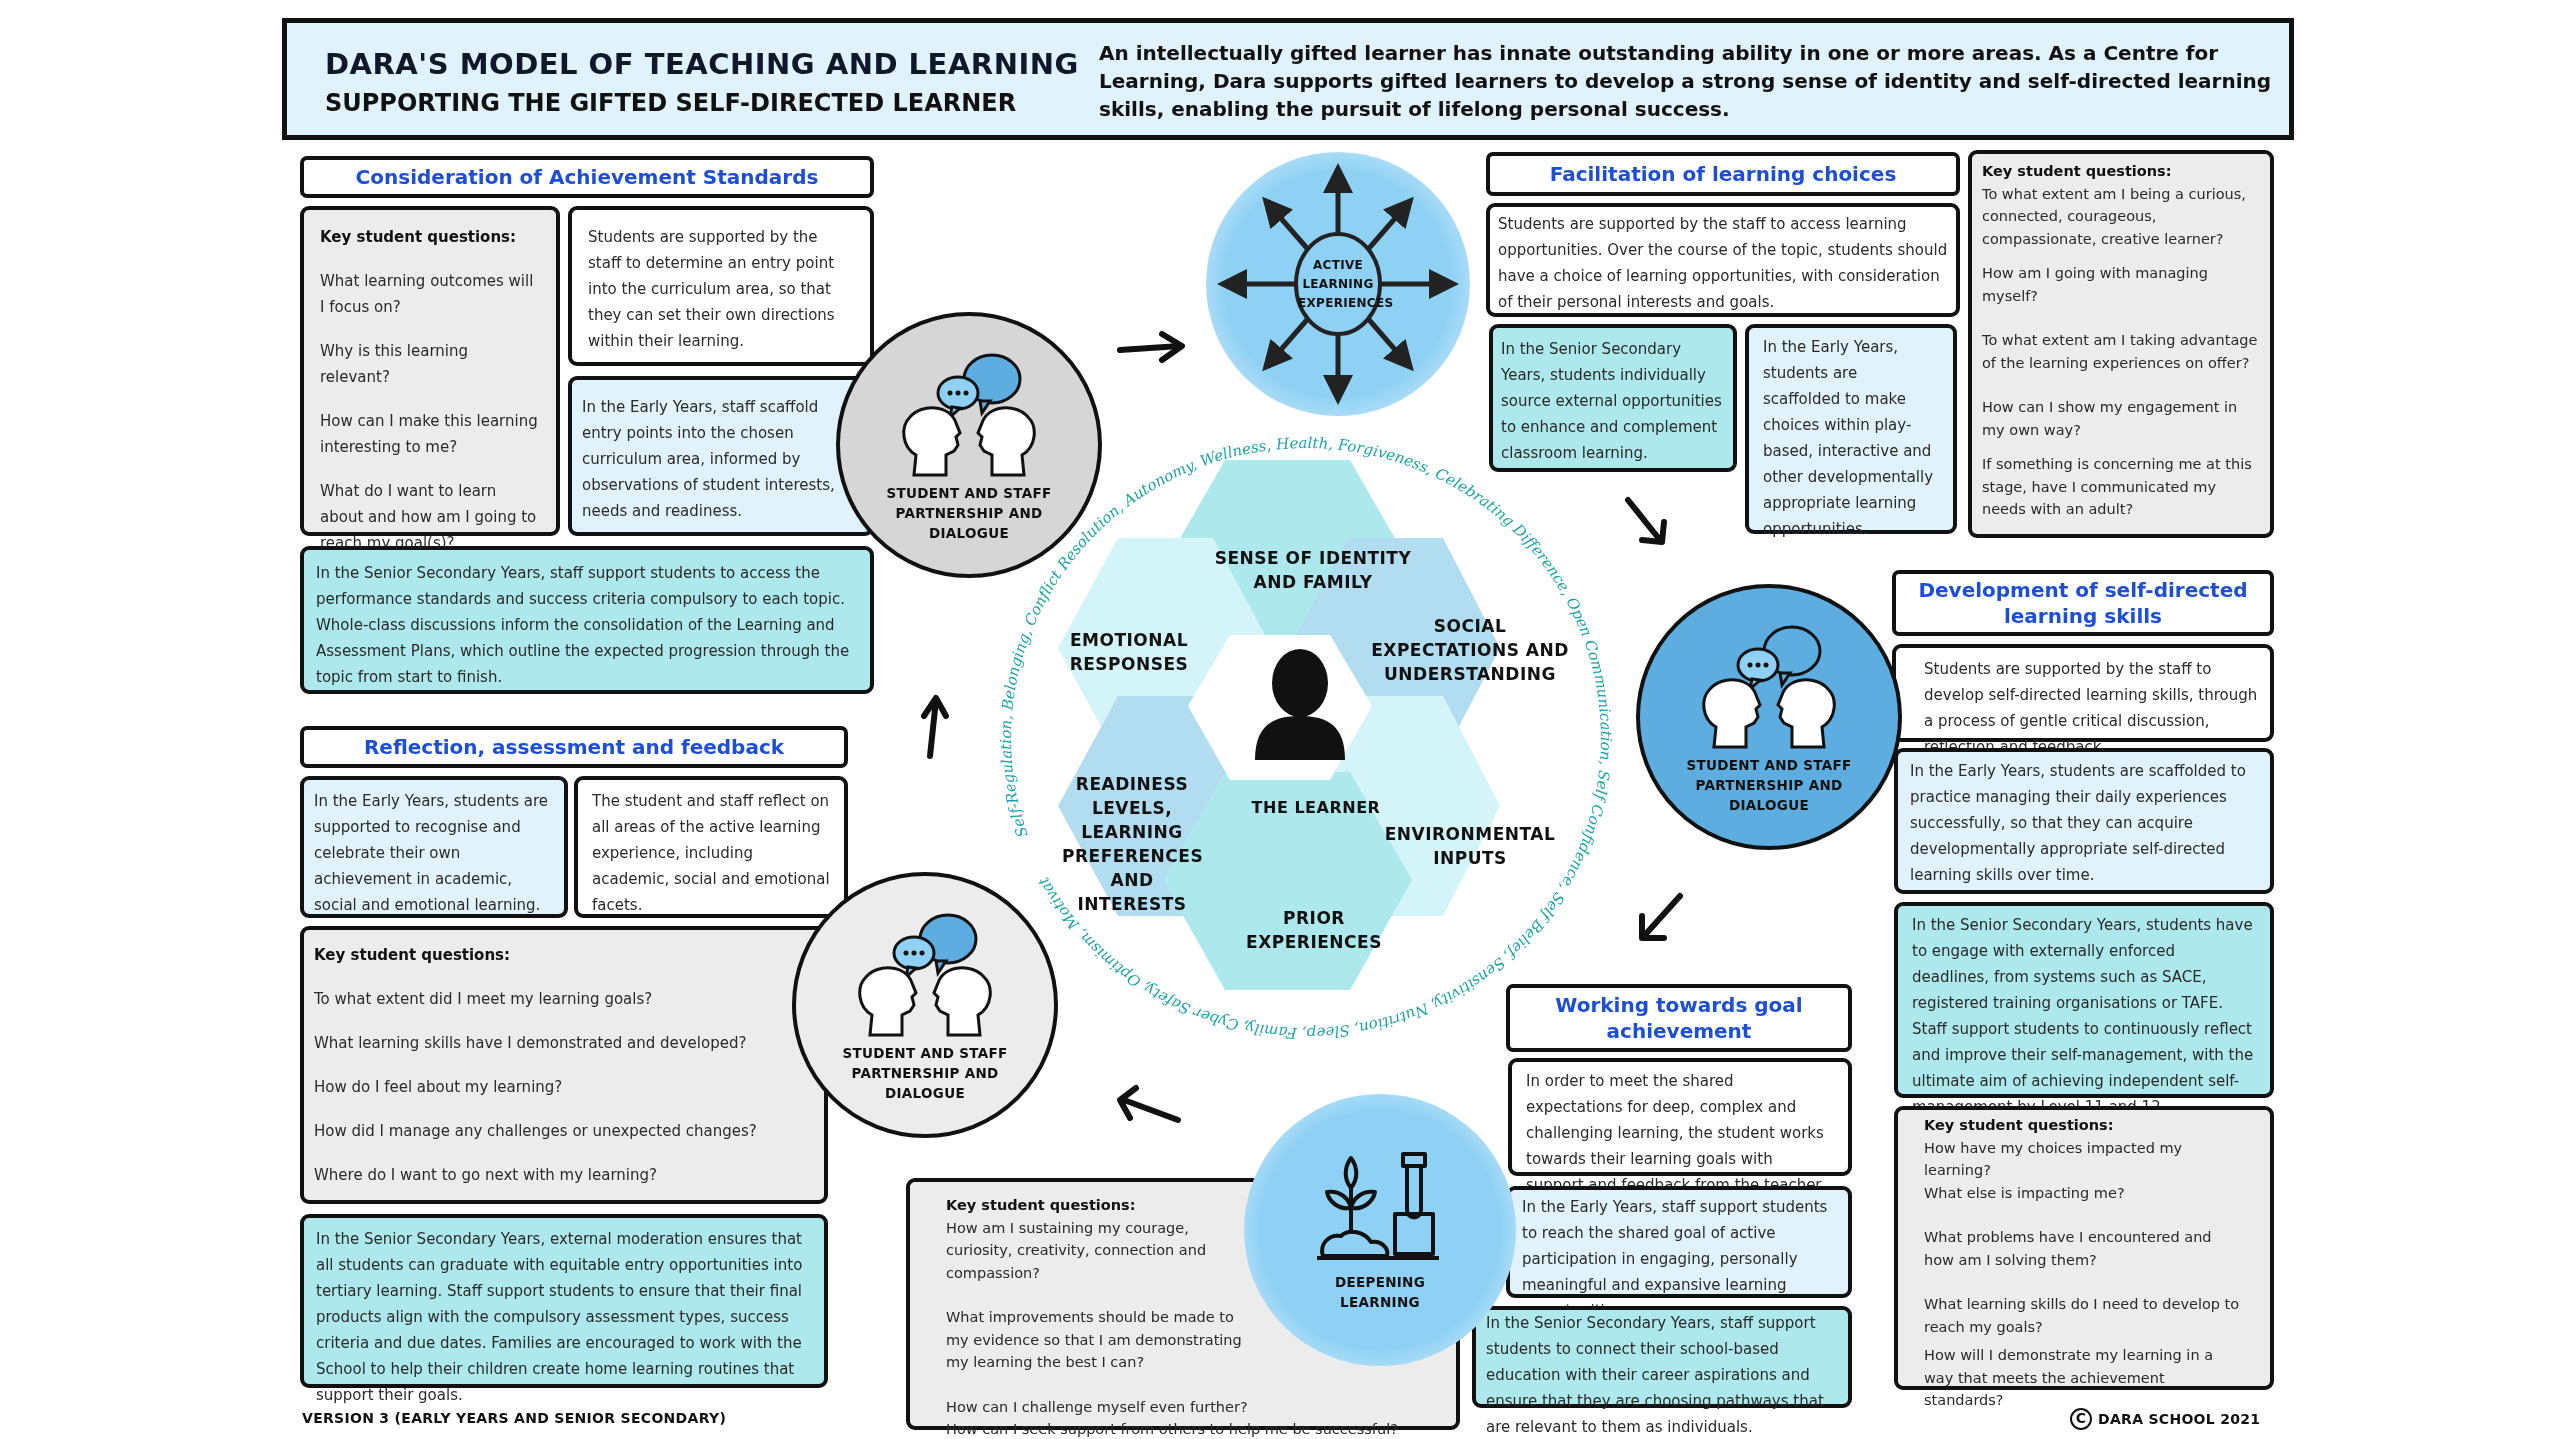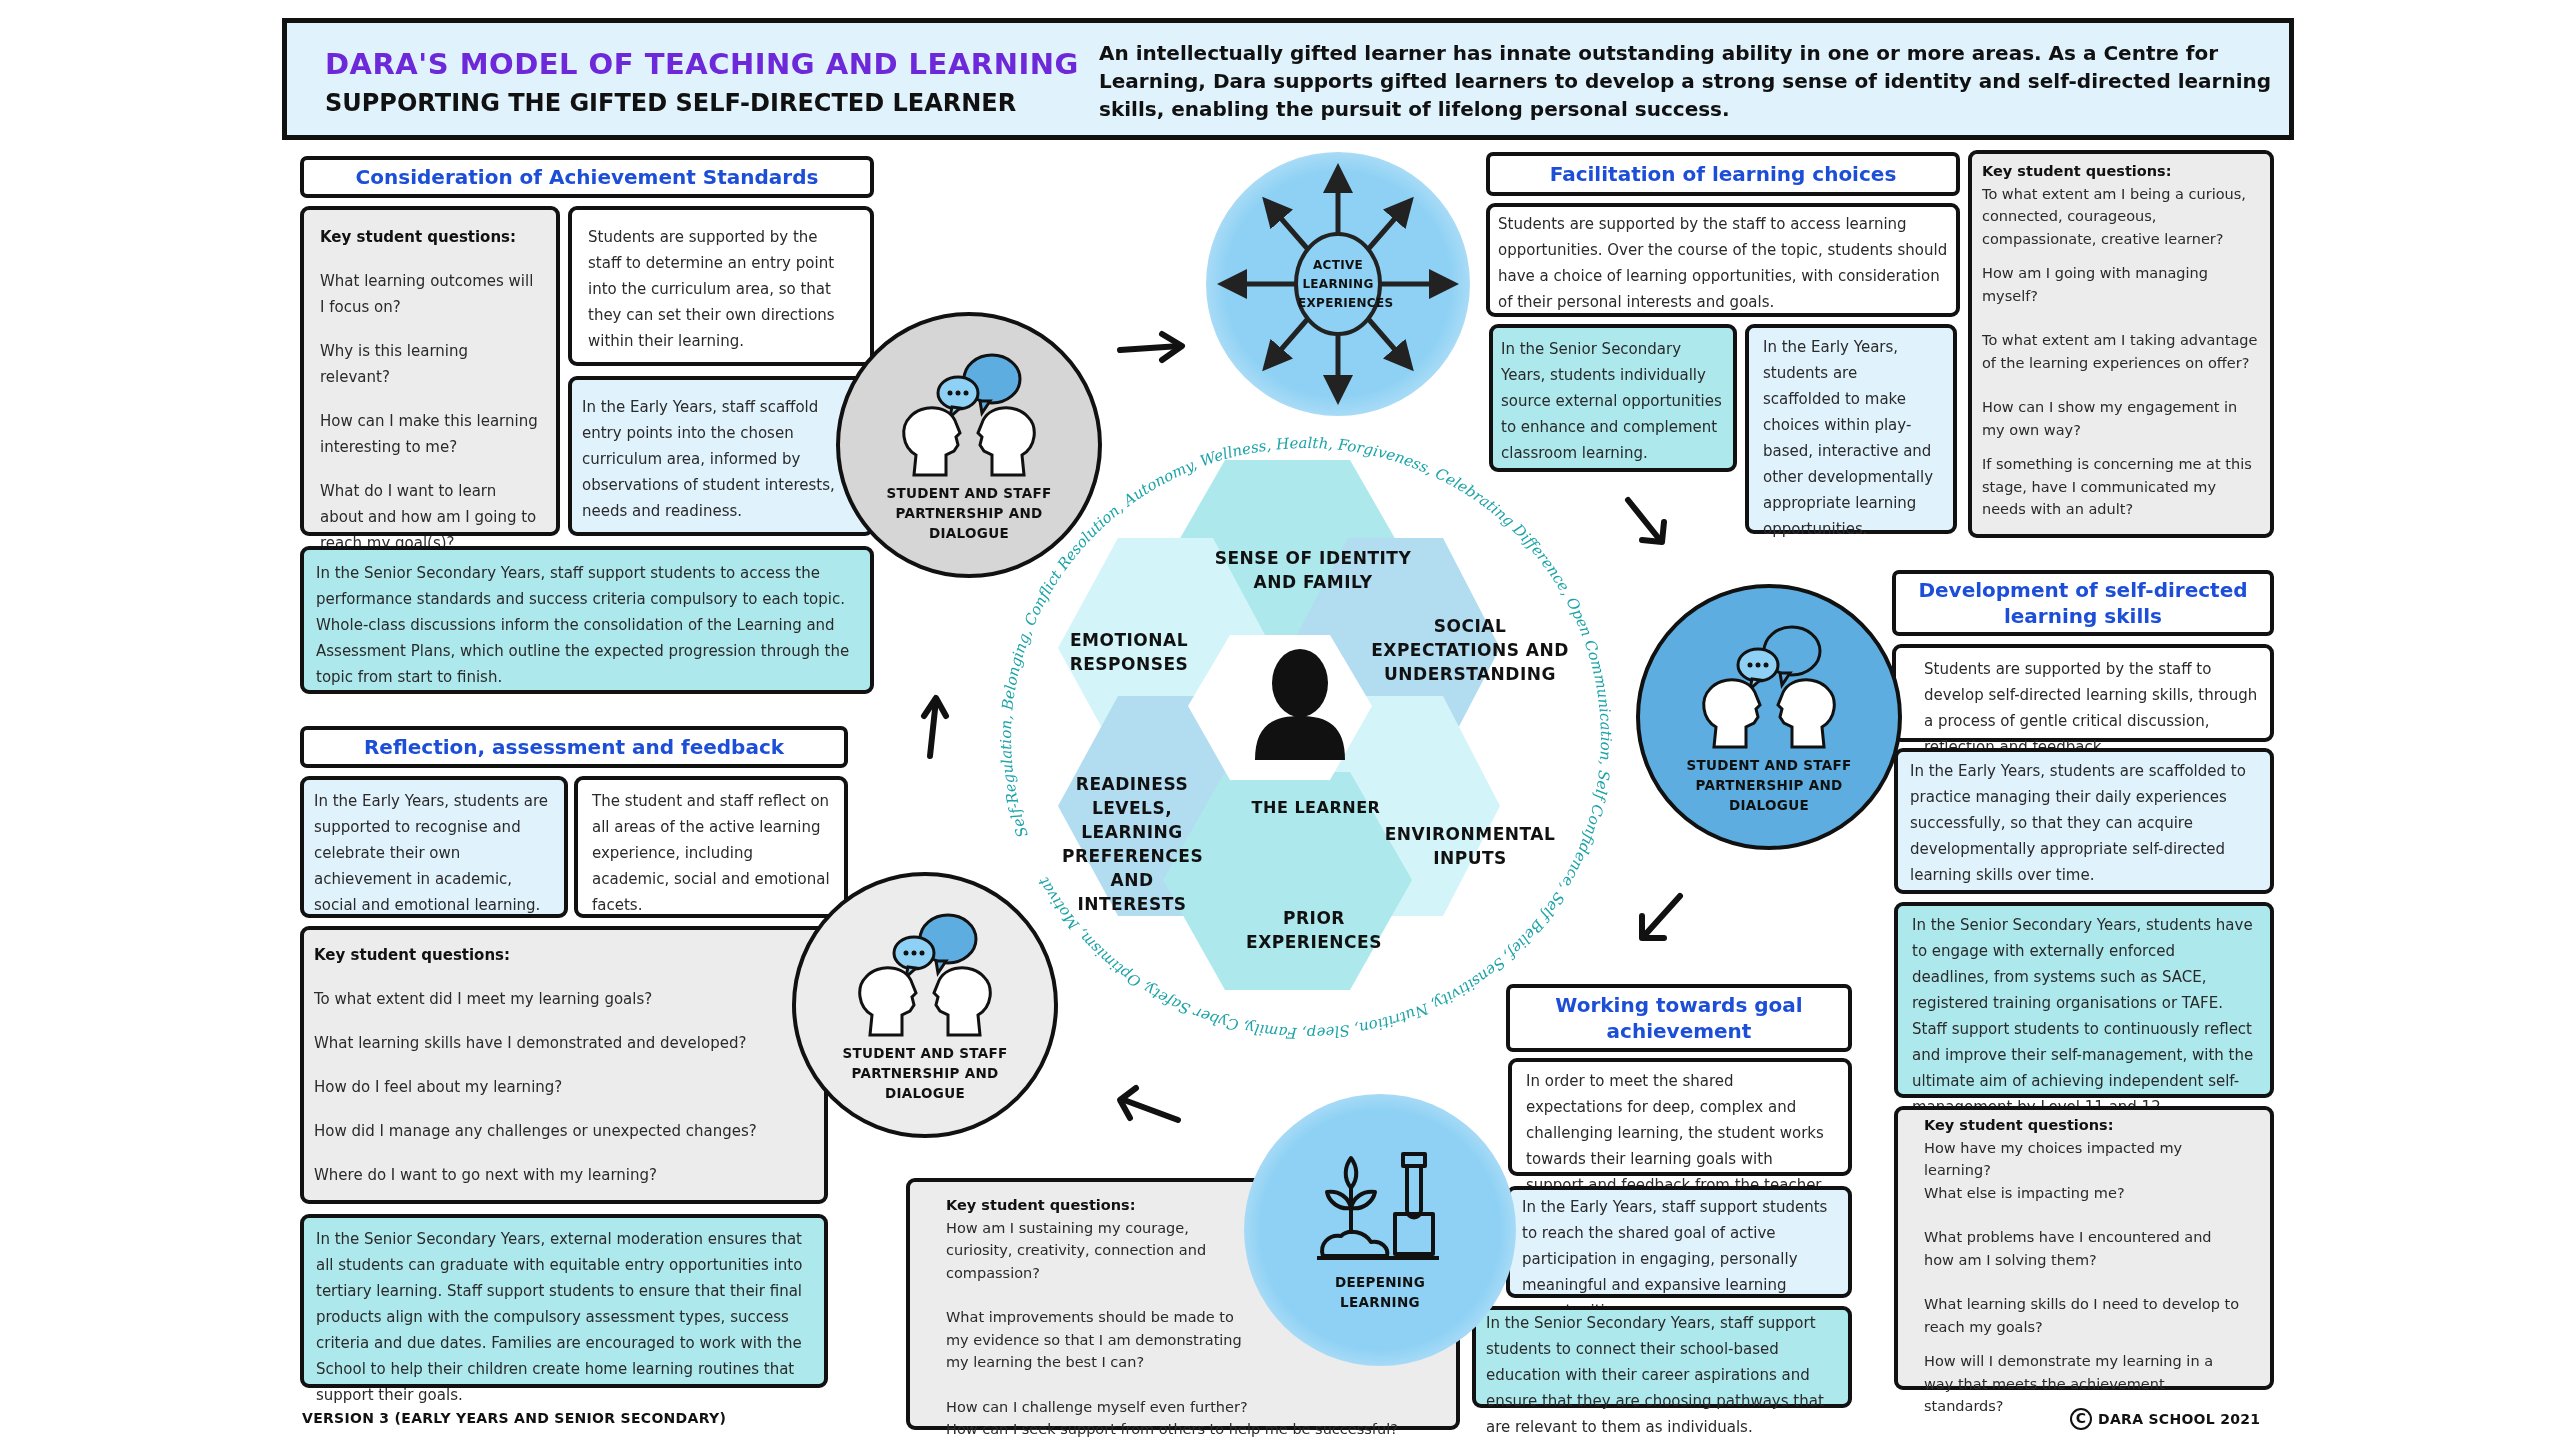--- a/index.html
+++ b/index.html
@@ -8,21 +8,21 @@
   .abs { position: absolute; }
   .box { position: absolute; border: 4px solid #111; border-radius: 9px; font-size: 15px; line-height: 26px; color: #2a2a2a; }
   .white { background: #ffffff; }
   .grey { background: #ececec; }
   .lightblue { background: #e0f2fc; }
   .teal { background: #ade8ec; }
   .title-box { position: absolute; border: 4px solid #111; border-radius: 7px; background: #fff; font-weight: bold; font-size: 20px; color: #1d4ed8; text-align: center; display: flex; align-items: center; justify-content: center; line-height: 26px; }
   .q-head { font-weight: bold; color: #111; }
   .gap p + p { margin-top: 18px; }
   .header { position: absolute; left: 282px; top: 18px; width: 2012px; height: 122px; border: 5px solid #111; background: #e0f2fc; }
-  .h-title { position: absolute; left: 38px; top: 24px; font-family: "DejaVu Sans", sans-serif; font-weight: 900; font-size: 29px; letter-spacing: 0.5px; color: #6d28d9; }
+  .h-title { position: absolute; left: 38px; top: 24px; font-family: "DejaVu Sans", sans-serif; font-weight: 900; font-size: 29px; letter-spacing: 0.5px; color: #0f172a; }
   .h-sub { position: absolute; left: 38px; top: 66px; font-weight: bold; font-size: 24px; color: #111; }
   .h-desc { position: absolute; left: 812px; top: 16px; width: 1180px; font-weight: bold; font-size: 20px; line-height: 28px; color: #111; }
   .circle { position: absolute; border-radius: 50%; display: flex; flex-direction: column; align-items: center; justify-content: center; }
   .circle-label { font-weight: 900; font-size: 13.5px; text-align: center; line-height: 20px; color: #111; letter-spacing: 0.3px; }
   .hex-label { position: absolute; font-weight: 900; font-size: 17px; text-align: center; line-height: 24px; color: #111; letter-spacing: 0.5px; }
   .footer { position: absolute; font-weight: 900; font-size: 14px; color: #111; letter-spacing: 0.3px; }
 </style>
 </head>
 <body>
 
@@ -113,21 +113,21 @@
 <div class="box teal" style="left:1894px;top:902px;width:380px;height:196px;padding:6px 14px;">
   <p>In the Senior Secondary Years, students have to engage with externally enforced deadlines, from systems such as SACE, registered training organisations or TAFE. Staff support students to continuously reflect and improve their self-management, with the ultimate aim of achieving independent self-management by Level 11 and 12.</p>
 </div>
 
 <div class="box grey" style="left:1894px;top:1106px;width:380px;height:284px;padding:4px 26px;font-size:14.5px;line-height:22.5px;">
   <p class="q-head">Key student questions:</p>
   <p>How have my choices impacted my learning?</p>
   <p>What else is impacting me?</p>
   <p style="margin-top:22px;">What problems have I encountered and how am I solving them?</p>
   <p style="margin-top:22px;">What learning skills do I need to develop to reach my goals?</p>
-  <p style="margin-top:12px;">How will I demonstrate my learning in a way that meets the achievement standards?</p>
+  <p style="margin-top:6px;">How will I demonstrate my learning in a way that meets the achievement standards?</p>
 </div>
 
 <div class="title-box" style="left:1506px;top:984px;width:346px;height:68px;">Working towards goal achievement</div>
 
 <div class="box white" style="left:1508px;top:1058px;width:344px;height:118px;padding:6px 14px;">
   <p>In order to meet the shared expectations for deep, complex and challenging learning, the student works towards their learning goals with support and feedback from the teacher.</p>
 </div>
 
 <div class="box lightblue" style="left:1506px;top:1186px;width:346px;height:112px;padding:4px 12px;">
   <p>In the Early Years, staff support students to reach the shared goal of active participation in engaging, personally meaningful and expansive learning opportunities.</p>

